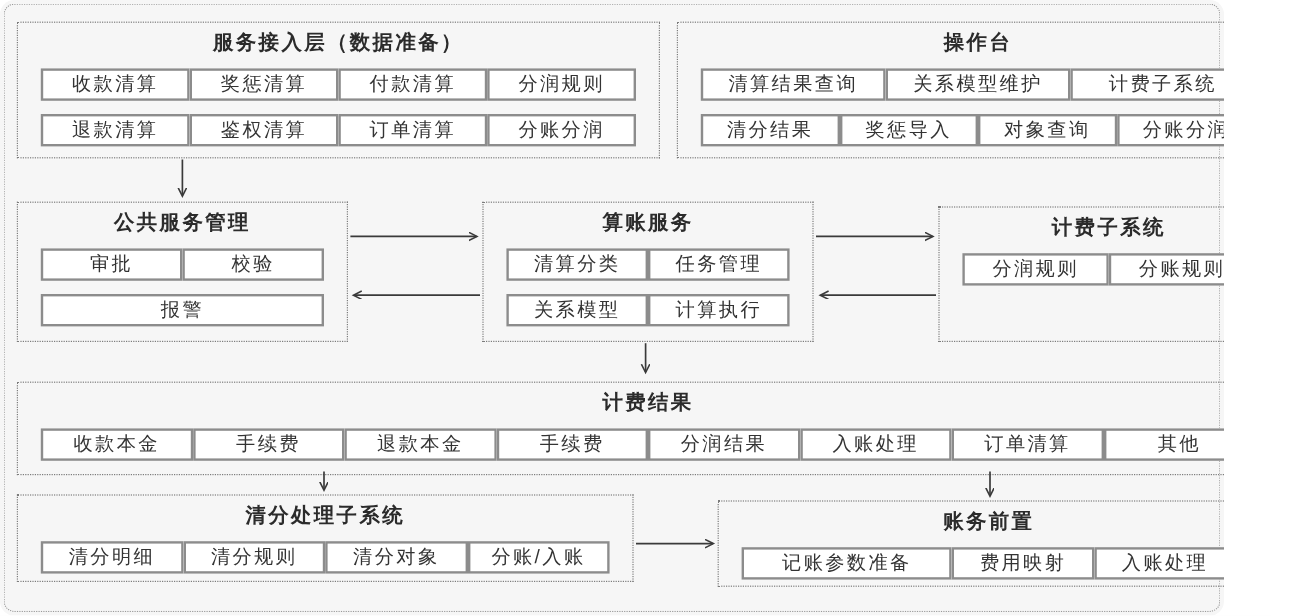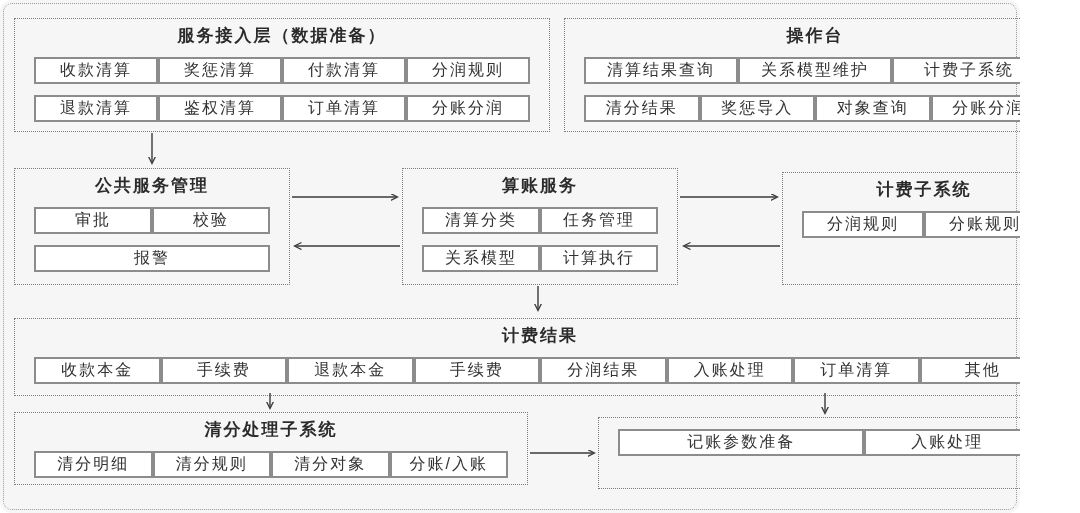--- a/index.html
+++ b/index.html
@@ -117,22 +117,24 @@
     <div class="section-title">清分处理子系统</div>
     <div class="chip-row">
       <div class="chip">清分明细</div>
       <div class="chip">清分规则</div>
       <div class="chip">清分对象</div>
       <div class="chip">分账/入账</div>
     </div>
   </div>
 
   <div class="section" style="left:598px; top:417px; width:452px; height:72px;">
+    <div class="section-title">账务前置</div>
     <div class="chip-row">
       <div class="chip wide">记账参数准备</div>
+      <div class="chip">费用映射</div>
       <div class="chip">入账处理</div>
     </div>
   </div>
 
   <svg class="arrows" width="1080" height="513">
     <defs>
       <marker id="ah" markerWidth="10" markerHeight="10" refX="6.5" refY="3.5" orient="auto" markerUnits="userSpaceOnUse">
         <path d="M0,0 L7,3.5 L0,7" fill="none" stroke="#3a3a3a" stroke-width="1.3"></path>
       </marker>
     </defs>

